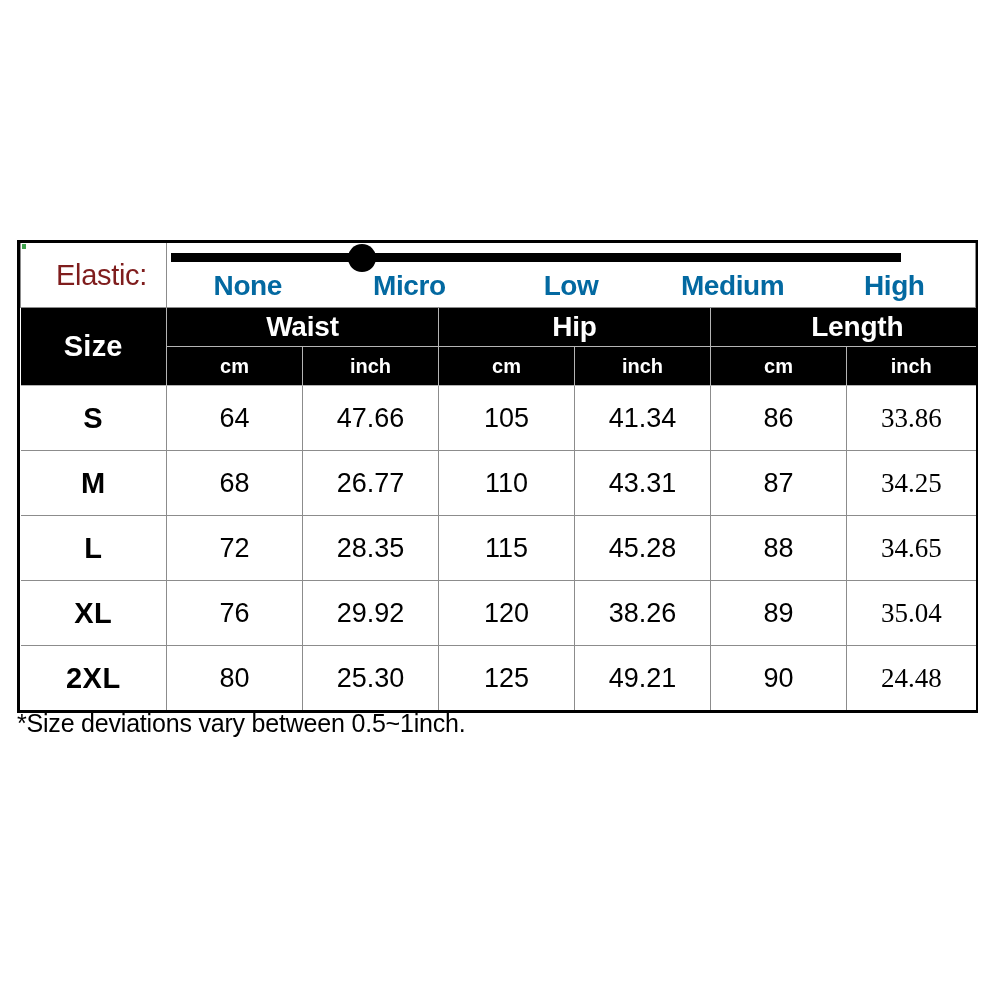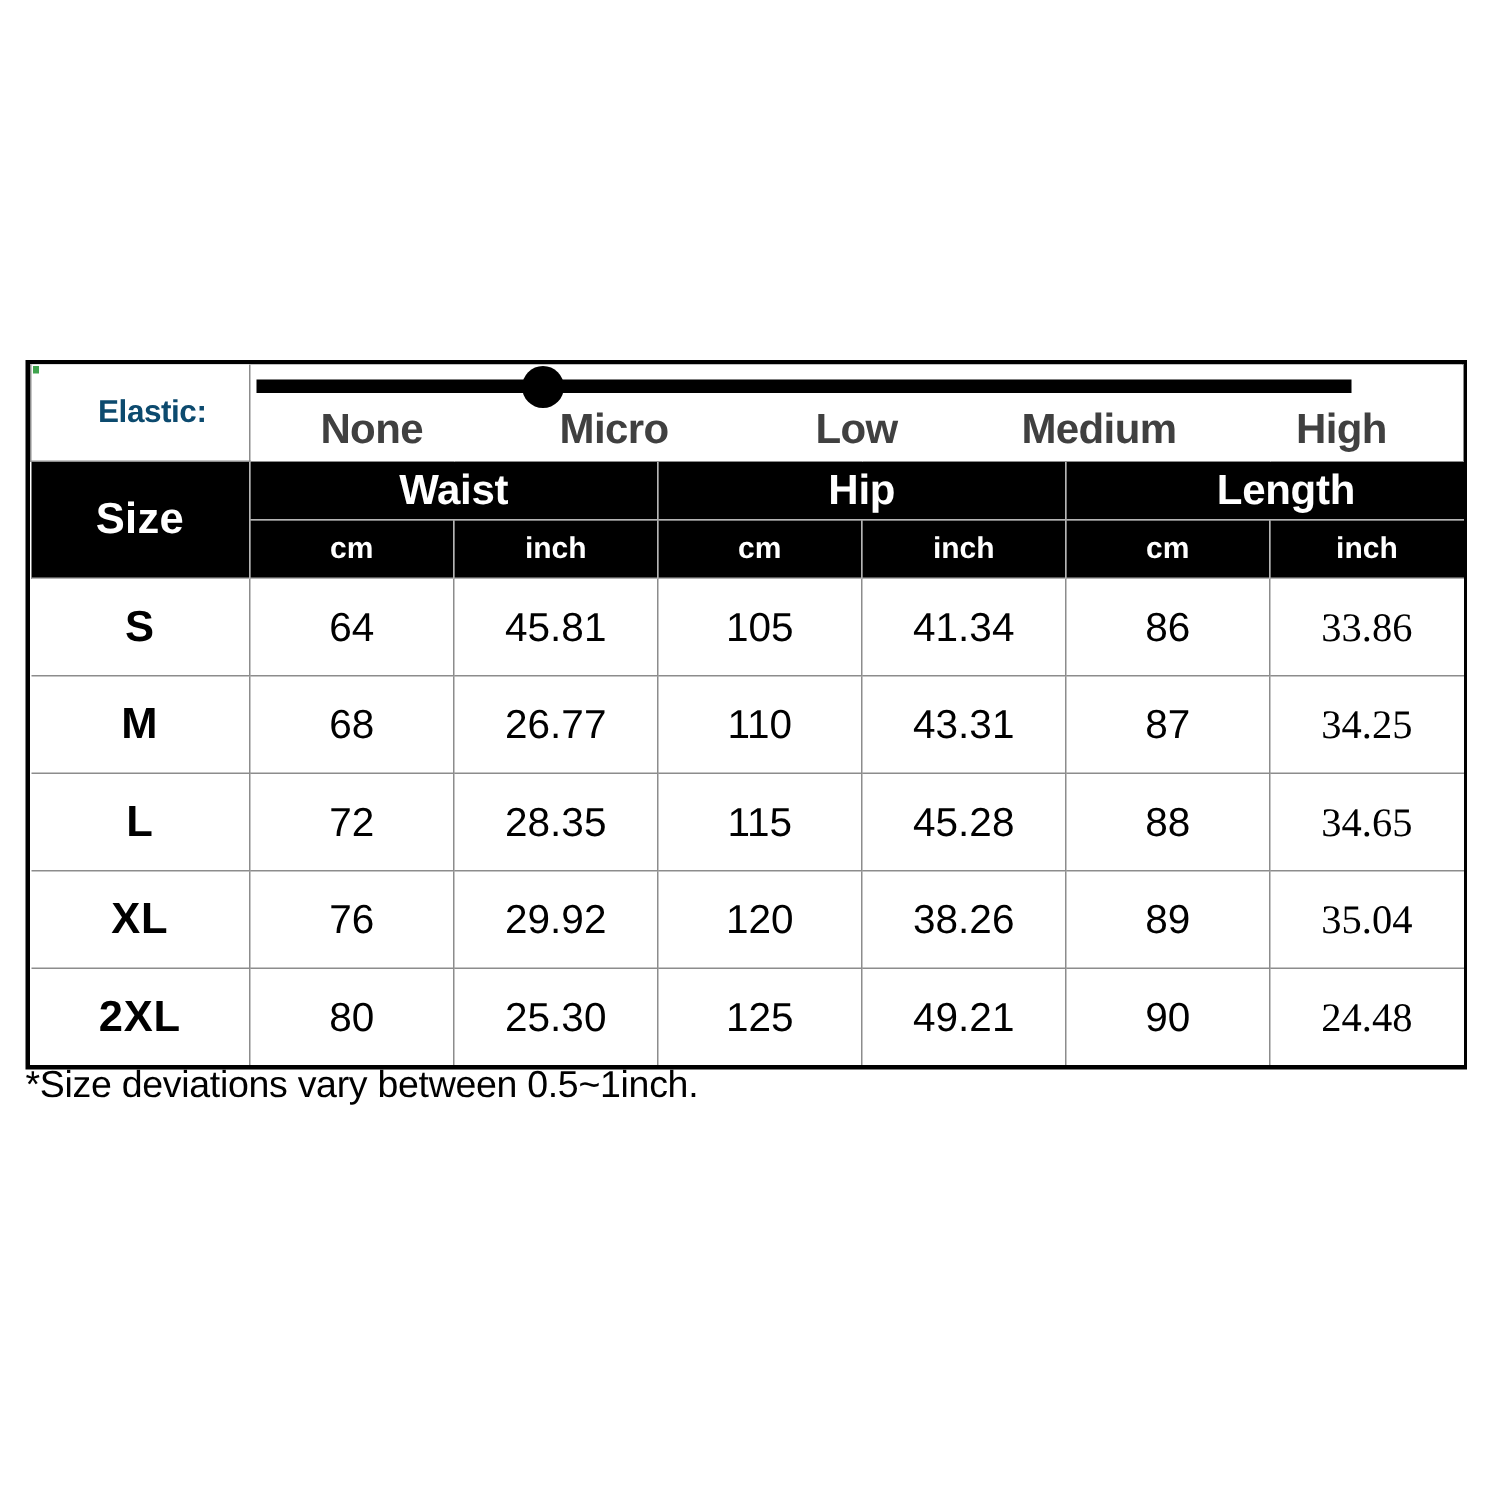--- a/index.html
+++ b/index.html
@@ -39,23 +39,23 @@
     border: 1px solid #8c8c8c;
     text-align: center;
     vertical-align: middle;
   }
 
   
   .elastic-row td { border-top: none; }
   .cell-elastic-label {
     height: 64px;
     background: #ffffff;
-    color: #0c4a6e;
-    font-size: 21px;
-    font-weight: bold;
+    color: #7f1d1d;
+    font-size: 29px;
+    font-weight: normal;
     text-align: left;
     padding-left: 16px !important;
     border-left: none;
     letter-spacing: -0.3px;
   }
   .cell-elastic-scale {
     background: #ffffff;
     position: relative;
     height: 64px;
     border-right: none;
@@ -88,21 +88,21 @@
     right: 0;
     top: 26px;
     display: flex;
     align-items: flex-start;
   }
   .elastic-label {
     flex: 1 1 0;
     text-align: center;
     font-size: 28px;
     font-weight: bold;
-    color: #404040;
+    color: #0369a1;
     letter-spacing: -0.4px;
     line-height: 34px;
   }
 
   
   .hdr-row td {
     background: #000000;
     color: #ffffff;
     border: 1px solid #b4b4b4;
   }
@@ -214,21 +214,21 @@
         <td class="cell-unit-head">inch</td>
         <td class="cell-unit-head">cm</td>
         <td class="cell-unit-head">inch</td>
         <td class="cell-unit-head">cm</td>
         <td class="cell-unit-head last">inch</td>
       </tr>
 
       <tr class="data-row">
         <td class="cell-size">S</td>
         <td>64</td>
-        <td>45.81</td>
+        <td>47.66</td>
         <td>105</td>
         <td>41.34</td>
         <td>86</td>
         <td class="last">33.86</td>
       </tr>
       <tr class="data-row">
         <td class="cell-size">M</td>
         <td>68</td>
         <td>26.77</td>
         <td>110</td>

